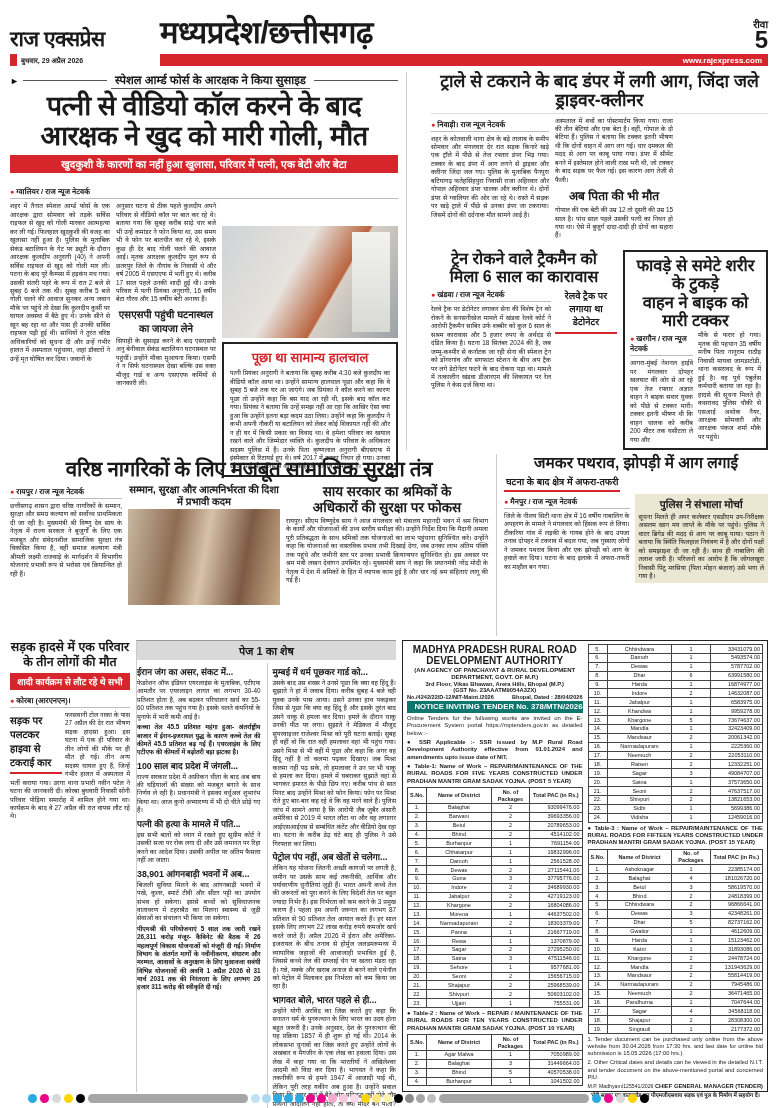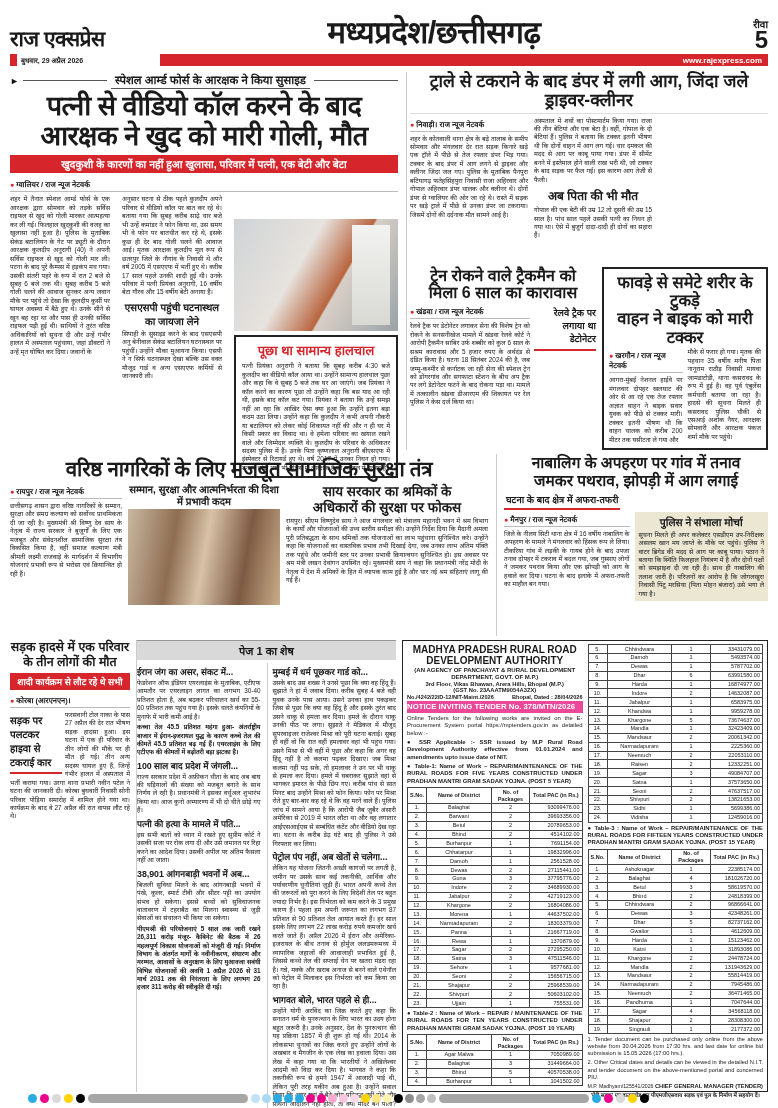--- a/index.html
+++ b/index.html
@@ -4,21 +4,21 @@
 <style>
   :root{ --accent:#d6252b; --ink:#1a1a1a; }
   *{margin:0;padding:0;box-sizing:border-box;}
   body{background:#888;}
   .page{width:778px;height:1108px;background:#fff;position:relative;overflow:hidden;
         font-family:"Liberation Sans","DejaVu Sans",sans-serif;color:var(--ink);margin:0 auto;}
   
   .masthead{display:flex;align-items:flex-end;padding:4px 10px 0 10px;height:52px;}
   .mh-left{width:150px;}
   .paper-name{font-size:21px;font-weight:800;letter-spacing:-.5px;}
-  .mh-center{flex:1;text-align:center;font-size:31px;font-weight:800;letter-spacing:-.5px;}
+  .mh-center{flex:1;font-size:31px;font-weight:800;letter-spacing:-.5px;}
   .mh-right{width:60px;text-align:right;line-height:.95;}
   .edition{font-size:10px;font-weight:700;}
   .pageno{font-size:24px;font-weight:800;}
   .mh-bar-row{display:flex;align-items:center;padding:0 10px;height:16px;}
   .date-cell{width:150px;display:flex;align-items:center;gap:4px;}
   .red-sq{width:7px;height:12px;background:var(--accent);}
   .date-txt{font-size:7px;font-weight:700;}
   .red-bar{flex:1;background:var(--accent);height:12px;display:flex;align-items:center;justify-content:flex-end;padding:0 6px;}
   .website{color:#fff;font-size:8px;font-weight:700;}
   
@@ -30,43 +30,43 @@
   .vline{border-left:1px solid #ccc;}
   
   .band-top{display:flex;gap:8px;height:378px;}
   .lead{width:388px;}
   .kicker{display:flex;align-items:center;gap:4px;margin-bottom:2px;}
   .kicker .arrow{color:#111;font-size:9px;}
   .kicker .rule{flex:1;border-top:1px solid #555;}
   .kicker .k-txt{font-size:11.5px;font-weight:700;border-bottom:1px solid #555;padding:0 4px 1px;}
   .lead-hl{font-size:27px;font-weight:800;text-align:center;line-height:1.12;letter-spacing:-.5px;}
   .lead-sub{background:var(--accent);color:#fff;font-weight:700;font-size:10.5px;text-align:center;
-            padding:2px 2px;margin:4px 0 4px;}
-  .lead-body{display:flex;gap:12px;}
+            padding:2px 2px;margin:4px 0 11px;}
+  .lead-body{display:flex;gap:6px;}
   .lead-col{width:100px;}
   .lead-right{flex:1;display:flex;flex-direction:column;gap:4px;margin-top:24px;}
   .photo{position:relative;overflow:hidden;}
   .ph-lead{height:112px;background:linear-gradient(120deg,#cfd3d6 0%,#e7e3de 40%,#b9653f 62%,#d8cfc6 63%,#9aa2a8 100%);}
   .ph-lead:after{content:"";position:absolute;right:8px;top:6px;width:38px;height:100px;background:linear-gradient(#f2f2f0,#d9d9d4);}
   .qbox{border:2px solid #222;padding:4px 6px;flex:1;}
   .qbox-title{color:var(--accent);font-weight:800;font-size:13px;text-align:center;margin-bottom:3px;}
   .right-top{flex:1;display:flex;flex-direction:column;}
   .dump-hl{font-size:17.5px;font-weight:800;text-align:center;line-height:1.1;border-bottom:1px solid #ddd;padding-bottom:2px;}
   .dump-body{display:flex;gap:6px;margin-top:3px;height:150px;}
   .dump-col{width:118px;}
   .dump-mid{width:124px;text-align:center;}
   .ph-dump{height:78px;background:linear-gradient(100deg,#7d8b8f 0%,#b4aa97 35%,#5d6f78 60%,#97a5ab 100%);}
   .ph-dump:after{content:"";position:absolute;left:12px;top:10px;width:34px;height:60px;border-radius:40% 40% 10% 10%;background:#caa184;}
   .ph-dump:before{content:"";position:absolute;right:16px;top:14px;width:30px;height:58px;border-radius:40% 40% 10% 10%;background:#b7b4a6;z-index:1;}
   .dump-cap{font-weight:800;font-size:9.5px;line-height:1.15;margin-top:2px;border-bottom:2px solid var(--accent);padding-bottom:3px;}
   .sub-row{display:flex;gap:6px;flex:1;margin-top:4px;}
   .track{width:186px;}
   .track-hl{font-size:16px;font-weight:800;text-align:center;line-height:1.12;}
   .track-flex{display:flex;gap:4px;margin-top:2px;}
-  .pullq{width:62px;font-size:9.5px;font-weight:800;text-align:right;border-bottom:2px solid var(--accent);height:max-content;padding:2px 0 4px;}
+  .pullq{width:62px;font-size:9.5px;font-weight:800;text-align:center;border-bottom:2px solid var(--accent);height:max-content;padding:2px 0 4px;}
   .bike{flex:1;border:2px solid #222;padding:4px 5px;}
   .bike-hl{font-size:16.5px;font-weight:800;text-align:center;line-height:1.12;margin-bottom:2px;}
   .two-col{display:flex;gap:5px;}
   .two-col>div{flex:1;}
   
   .band-mid{display:flex;gap:8px;height:182px;margin-top:4px;}
   .seniors{width:478px;}
   .sen-hl{font-size:20.5px;font-weight:800;text-align:center;letter-spacing:-.3px;}
   .sen-body{display:flex;gap:6px;margin-top:2px;height:148px;}
   .sen-col{width:112px;}
@@ -95,21 +95,21 @@
   .item-title{font-weight:800;font-size:8.8px;margin:3px 0 1px;}
   .item-bold{font-weight:700;font-size:6.4px;line-height:1.3;text-align:justify;margin-top:2px;}
   
   .ad{flex:1;border:1.5px solid #222;padding:3px 4px;display:flex;gap:5px;font-family:"Liberation Sans","DejaVu Sans",sans-serif;}
   .ad-col{flex:1;min-width:0;}
   .ad-title{font-size:10px;font-weight:800;text-align:center;line-height:1.1;}
   .ad-agency{font-size:6px;font-weight:700;text-align:center;line-height:1.15;margin-top:1px;}
   .ad-addr{font-size:5.8px;font-weight:700;text-align:center;}
   .ad-gst{font-size:5.8px;font-weight:700;text-align:center;}
   .ad-ref{display:flex;justify-content:space-between;font-size:5.6px;font-weight:700;margin:1px 0;}
-  .nit-bar{background:#ec4899;color:#fff;font-weight:800;font-size:7.8px;text-align:left;padding:1.5px 0;margin:1px 0 2px;}
+  .nit-bar{background:#0f766e;color:#fff;font-weight:800;font-size:7.8px;text-align:right;padding:1.5px 0;margin:1px 0 2px;}
   .ad-p{font-size:5.9px;line-height:1.25;text-align:justify;margin-bottom:2px;}
   .ad-tt{font-size:5.9px;font-weight:800;line-height:1.25;text-align:justify;margin:2px 0;}
   table.adt{width:100%;border-collapse:collapse;table-layout:fixed;margin-bottom:2px;}
   table.adt th,table.adt td{border:.5px solid #444;font-size:5.5px;padding:.5px 2px;text-align:center;line-height:1.25;}
   table.adt th{font-weight:800;}
   table.adt td:last-child{text-align:right;}
   table.adt col.c1{width:11%;} table.adt col.c2{width:37%;} table.adt col.c3{width:22%;} table.adt col.c4{width:30%;}
   .ad-notes{font-size:5.7px;line-height:1.25;text-align:justify;margin-top:2px;}
   .ad-sign{display:flex;justify-content:space-between;align-items:flex-end;font-size:5.2px;margin-top:2px;}
   .ad-sign .cgm{font-weight:800;font-size:5.8px;}
@@ -173,21 +173,21 @@
           <div class="lead-right">
             <div class="photo ph-lead"></div>
             <div class="qbox">
               <div class="qbox-title">पूछा था सामान्य हालचाल</div>
               <div class="body-txt">पत्नी प्रियंका अनुरागी ने बताया कि सुबह करीब 4:30 बजे कुलदीप का वीडियो कॉल आया था। उन्होंने सामान्य हालचाल पूछा और कहा कि वे सुबह 5 बजे तक घर आ जाएंगे। जब प्रियंका ने कॉल करने का कारण पूछा तो उन्होंने कहा कि बस याद आ रही थी, इसके बाद कॉल कट गया। प्रियंका ने बताया कि उन्हें समझ नहीं आ रहा कि आखिर ऐसा क्या हुआ कि उन्होंने इतना बड़ा कदम उठा लिया। उन्होंने कहा कि कुलदीप ने कभी अपनी नौकरी या बटालियन को लेकर कोई शिकायत नहीं की और न ही घर में किसी प्रकार का विवाद था। वे हमेशा परिवार का खयाल रखने वाले और जिम्मेदार व्यक्ति थे। कुलदीप के परिवार के अधिकतर सदस्य पुलिस में हैं। उनके पिता कृष्णलाल अनुरागी बीएसएफ में इंस्पेक्टर से रिटायर्ड हुए थे। वर्ष 2017 में उनका निधन हो गया। उनका छोटा भाई भी पुलिस में आरक्षक है जो भोपाल में पदस्थ है।</div>
             </div>
           </div>
         </div>
       </div>
 
-      <div class="right-top vline" style="padding-left:3px">
+      <div class="right-top vline" style="padding-left:24px">
         <div class="dump-hl">ट्राले से टकराने के बाद डंपर में लगी आग, जिंदा जले ड्राइवर-क्लीनर</div>
         <div class="dump-body">
           <div class="dump-col">
             <div class="byline"><span class="dot">●</span> <span>निवाड़ी। राज न्यूज नेटवर्क</span></div>
             <div class="body-txt">शहर के कोतवाली थाना क्षेत्र के बड़े तालाब के समीप सोमवार और मंगलवार देर रात सड़क किनारे खड़े एक ट्रॉले में पीछे से तेज रफ्तार डंपर भिड़ गया। टक्कर के बाद डंपर में आग लगने से ड्राइवर और क्लीनर जिंदा जल गए। पुलिस के मुताबिक पैनपुरा बटियागढ़ फतेहसिंहपुरा निवासी राजा अहिरवार और गोपाल अहिरवार डंपर चालक और क्लीनर थे। दोनों डंपर से ग्वालियर की ओर जा रहे थे। रास्ते में सड़क पर खड़े ट्राले में पीछे से उनका डंपर जा टकराया। जिसमें दोनों की दर्दनाक मौत सामने आई है।</div>
           </div>
           <div class="dump-col">
             <div class="body-txt">अस्पताल में शवों का पोस्टमार्टम किया गया। राजा की तीन बेटियां और एक बेटा है। वहीं, गोपाल के दो बेटियां हैं। पुलिस ने बताया कि टक्कर इतनी भीषण थी कि दोनों वाहन में आग लग गई। चार दमकल की मदद से आग पर काबू पाया गया। डंपर में सीमेंट बनने में इस्तेमाल होने वाली राख भरी थी, जो टक्कर के बाद सड़क पर फैल गई। इस कारण आग तेजी से फैली।</div>
             <div class="subhead" style="font-size:12px">अब पिता की भी मौत</div>
             <div class="body-txt">गोपाल की एक बेटी की उम्र 12 तो दूसरी की उम्र 15 साल है। पांच साल पहले उसकी पत्नी का निधन हो गया था। ऐसे में बुजुर्ग दादा-दादी ही दोनों का सहारा हैं।</div>
@@ -242,21 +242,20 @@
             <div class="labour-hl">
               <div>साय सरकार का श्रमिकों के</div>
               <div>अधिकारों की सुरक्षा पर फोकस</div>
             </div>
             <div class="body-txt">रायपुर। सीएम विष्णुदेव साय ने आज मंगलवार को मंत्रालय महानदी भवन में श्रम विभाग के कार्यों और योजनाओं की उच्च स्तरीय समीक्षा की। उन्होंने निर्देश दिया कि मैदानी अमला पूरी प्रतिबद्धता के साथ श्रमिकों तक योजनाओं का लाभ पहुंचाना सुनिश्चित करे। उन्होंने कहा कि योजनाओं का वास्तविक प्रभाव तभी दिखाई देगा, जब उनका लाभ अंतिम पंक्ति तक पहुंचे और जमीनी स्तर पर उनका प्रभावी क्रियान्वयन सुनिश्चित हो। इस अवसर पर श्रम मंत्री लखन देवांगन उपस्थित रहे। मुख्यमंत्री साय ने कहा कि प्रधानमंत्री नरेंद्र मोदी के नेतृत्व में देश में श्रमिकों के हित में व्यापक काम हुई है और चार नई श्रम संहिताएं लागू की गई हैं।</div>
           </div>
         </div>
       </div>
       <div class="kidnap vline" style="padding-left:7px">
         <div class="kid-hl">
-          <div>नाबालिग के अपहरण पर गांव में तनाव</div>
           <div>जमकर पथराव, झोपड़ी में आग लगाई</div>
         </div>
         <div class="kid-kicker">घटना के बाद क्षेत्र में अफरा-तफरी</div>
         <div class="kid-body">
           <div class="kid-col">
             <div class="byline"><span class="dot">●</span> <span>मैनपुर / राज न्यूज नेटवर्क</span></div>
             <div class="body-txt">जिले के नीलय सिटी थाना क्षेत्र में 16 वर्षीय नाबालिग के अपहरण के मामले ने मंगलवार को हिंसक रूप ले लिया। टीकरिया गांव में लड़की के गायब होने के बाद उपजा तनाव दोपहर में टकराव में बदल गया, जब गुस्साए लोगों ने जमकर पथराव किया और एक झोपड़ी को आग के हवाले कर दिया। घटना के बाद इलाके में अफरा-तफरी का माहौल बन गया।</div>
           </div>
           <div class="beige-box">
             <div class="beige-title">पुलिस ने संभाला मोर्चा</div>

